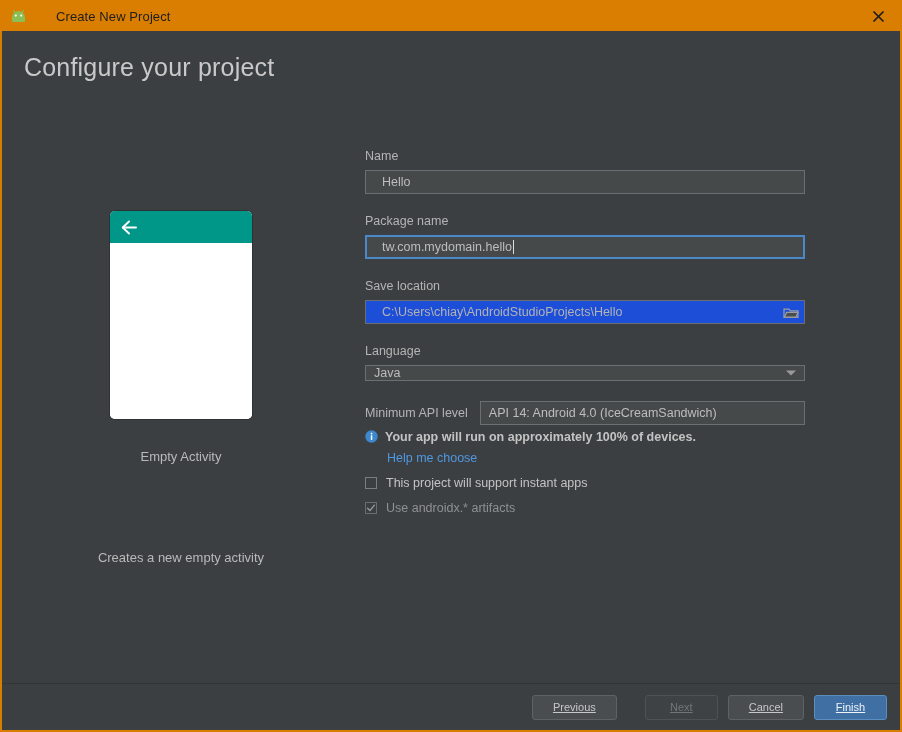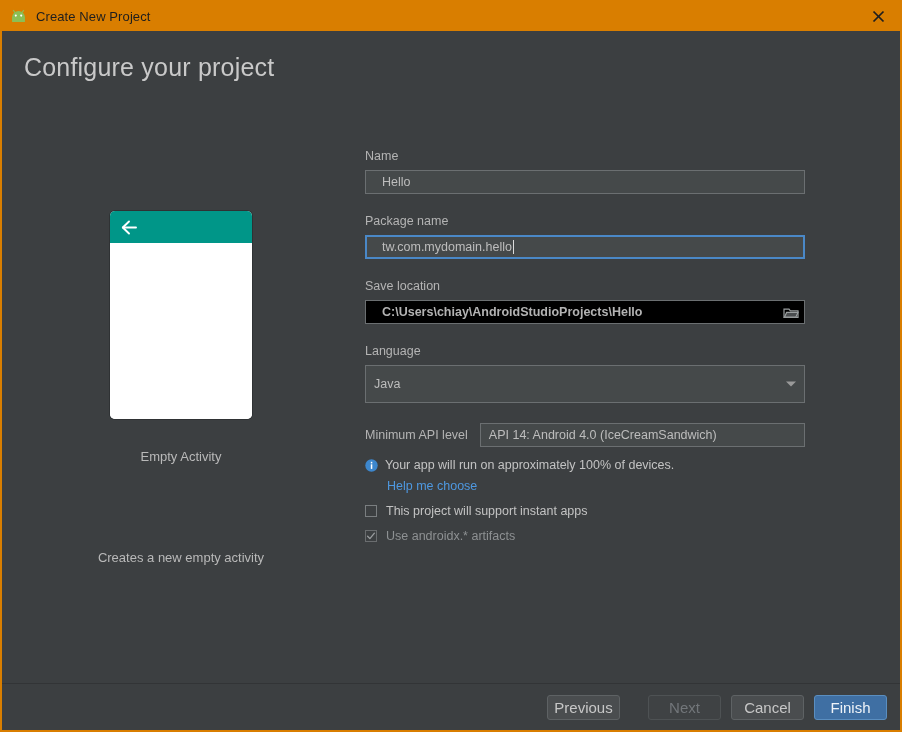--- a/index.html
+++ b/index.html
@@ -29,20 +29,21 @@
   
   .titlebar {
     height: 29px;
     flex: 0 0 29px;
     background: #d97e00;
     display: flex;
     align-items: center;
     padding: 0 0 0 8px;
     position: relative;
     box-sizing: border-box;
+    gap: 20px;
   }
   .app-icon {
     width: 17px;
     height: 17px;
     position: relative;
     flex: 0 0 17px;
     margin-right: 9px;
   }
   .app-icon svg { display:block; }
   .title-text {
@@ -152,43 +153,42 @@
   }
   .textfield .caret {
     display: inline-block;
     width: 1px;
     height: 14px;
     background: #dcdcdc;
     margin-left: 1px;
     vertical-align: middle;
   }
   .textfield.readonly {
-    background: #000000;
+    background: #1d4ed8;
     color: #b3b3b3;
-    font-weight: bold;
   }
   .field-block { margin-bottom: 20px; }
 
   .folder-btn {
     position: absolute;
     right: 3px;
     top: 50%;
     transform: translateY(-50%);
     width: 20px;
     height: 18px;
     display: flex;
     align-items: center;
     justify-content: center;
     cursor: pointer;
   }
   .folder-btn svg { display:block; }
 
   .combo {
     position: relative;
-    height: 38px;
+    height: 16px;
     box-sizing: border-box;
     background: #45494a;
     border: 1px solid #6b6f71;
     display: flex;
     align-items: center;
     padding: 0 8px;
     font-size: 12.5px;
     color: #bdbdbd;
     cursor: pointer;
   }
@@ -225,22 +225,23 @@
     display: flex;
     align-items: center;
     padding: 0 8px;
     font-size: 12.5px;
     color: #bdbdbd;
     cursor: pointer;
   }
 
   .info-row {
     display: flex;
-    align-items: flex-end;
-    margin-top: 11px;
+    align-items: flex-start;
+    margin-top: 5px;
+    font-weight: bold;
   }
   .info-icon {
     width: 13px; height: 13px;
     flex: 0 0 13px;
     margin-right: 7px;
   }
   .info-icon svg { display:block; }
   .info-text {
     font-size: 12.5px;
     color: #c3c3c3;
@@ -295,27 +296,28 @@
   }
   .btn {
     min-width: 73px;
     height: 25px;
     box-sizing: border-box;
     margin-left: 10px;
     border: 1px solid #5e6264;
     border-radius: 3px;
     background: #4a4d4f;
     color: #c7c7c7;
-    font-size: 15px;
+    font-size: 11px;
     font-family: "Liberation Sans", sans-serif;
     display: flex;
     align-items: center;
     justify-content: center;
     cursor: pointer;
-    padding: 0 3px;
+    padding: 0 20px;
+    text-decoration: underline;
   }
   .btn.disabled {
     color: #72767a;
     border-color: #4e5254;
     background: #3f4244;
     cursor: default;
     margin-left: 28px;
   }
   .btn.primary {
     background: #3f6fa3;

